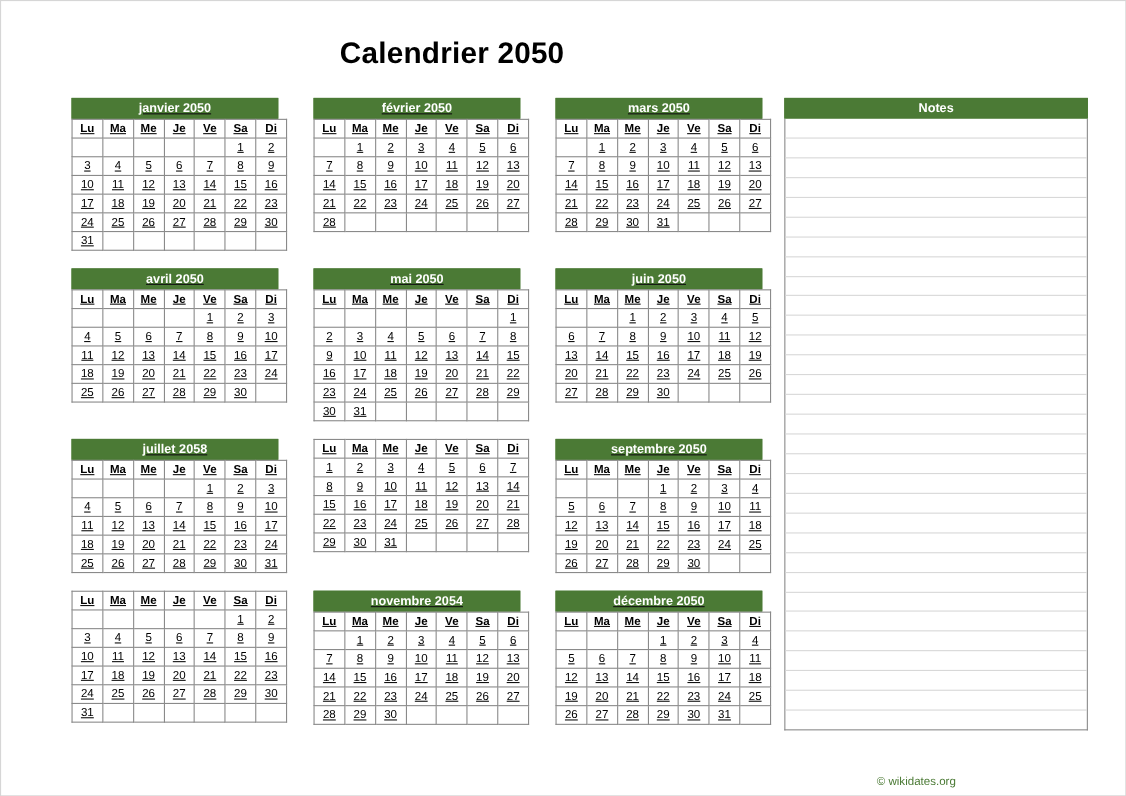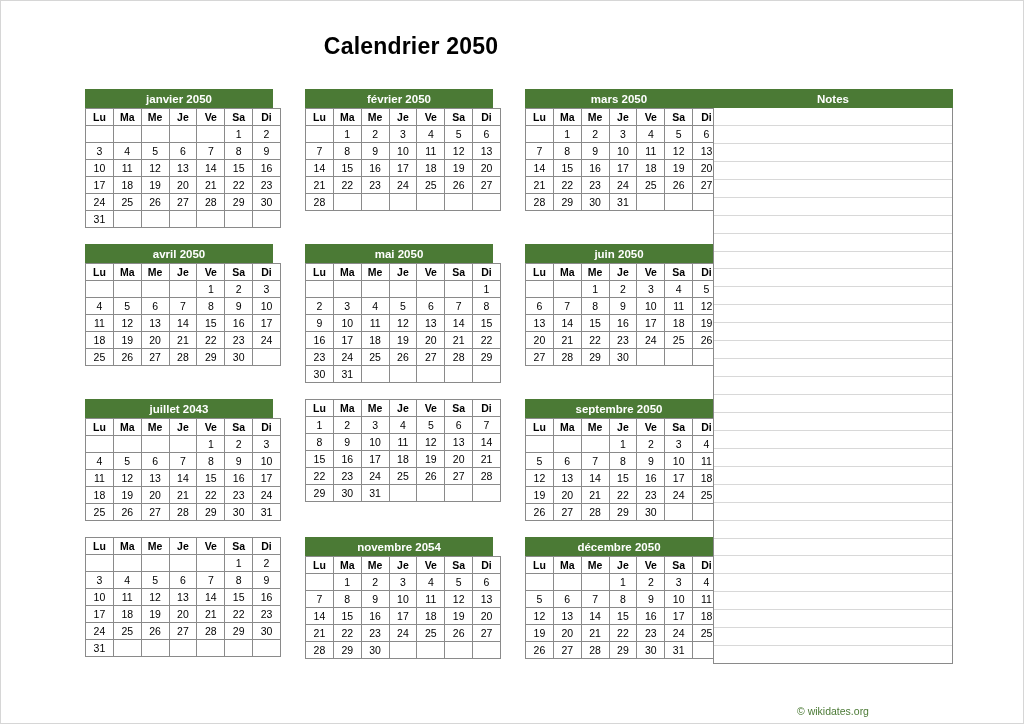--- a/index.html
+++ b/index.html
@@ -20,30 +20,31 @@
     height: 724px;
     box-sizing: border-box;
     border: 1px solid #d6d6d6;
   }
   .title {
     position: absolute;
     top: 32px;
     left: 0;
     width: 820px;
     text-align: center;
-    font-size: 23px;
+    font-size: 27px;
     font-weight: bold;
     letter-spacing: 0.2px;
     color: #000000;
   }
   .calendar-grid {
     position: absolute;
     top: 88px;
-    left: 84px;
+    left: 64px;
     width: 620px;
+    text-decoration: underline;
   }
   .month-row {
     display: flex;
     gap: 32px;
     margin-bottom: 16px;
   }
   .month {
     width: 188px;
   }
   .month-title {
@@ -78,21 +79,21 @@
     font-weight: bold;
     background: #ffffff;
   }
   table.month-table td.empty {
     background: #ffffff;
   }
   .notes {
     position: absolute;
     top: 88px;
     left: 712px;
-    width: 240px;
+    width: 276px;
   }
   .notes-title {
     background: #4b7a35;
     color: #ffffff;
     text-align: center;
     font-size: 11.5px;
     font-weight: bold;
     padding: 3px 0 4px 0;
     border: 1px solid #4b7a35;
     box-sizing: border-box;
@@ -529,21 +530,21 @@
                 <td class="empty"></td>
                 <td class="empty"></td>
                 <td class="empty"></td>
               </tr>
             </tbody>
           </table>
         </div>
       </div>
       <div class="month-row">
         <div class="month">
-          <div class="month-title">juillet 2043</div>
+          <div class="month-title">juillet 2058</div>
           <table class="month-table">
             <thead>
               <tr>
                 <th>Lu</th>
                 <th>Ma</th>
                 <th>Me</th>
                 <th>Je</th>
                 <th>Ve</th>
                 <th>Sa</th>
                 <th>Di</th>

